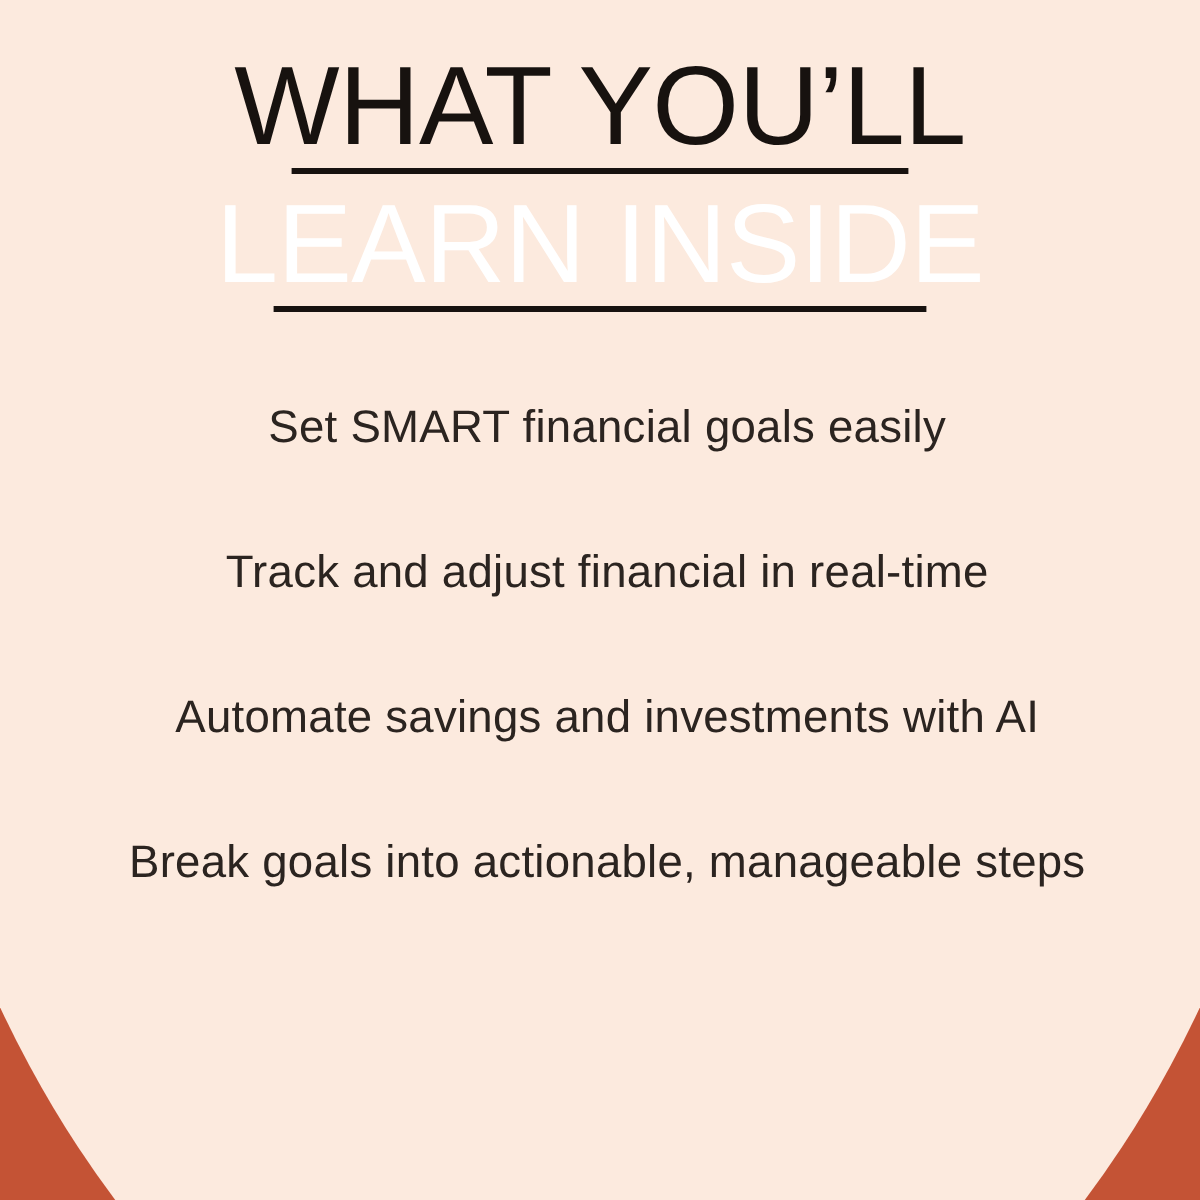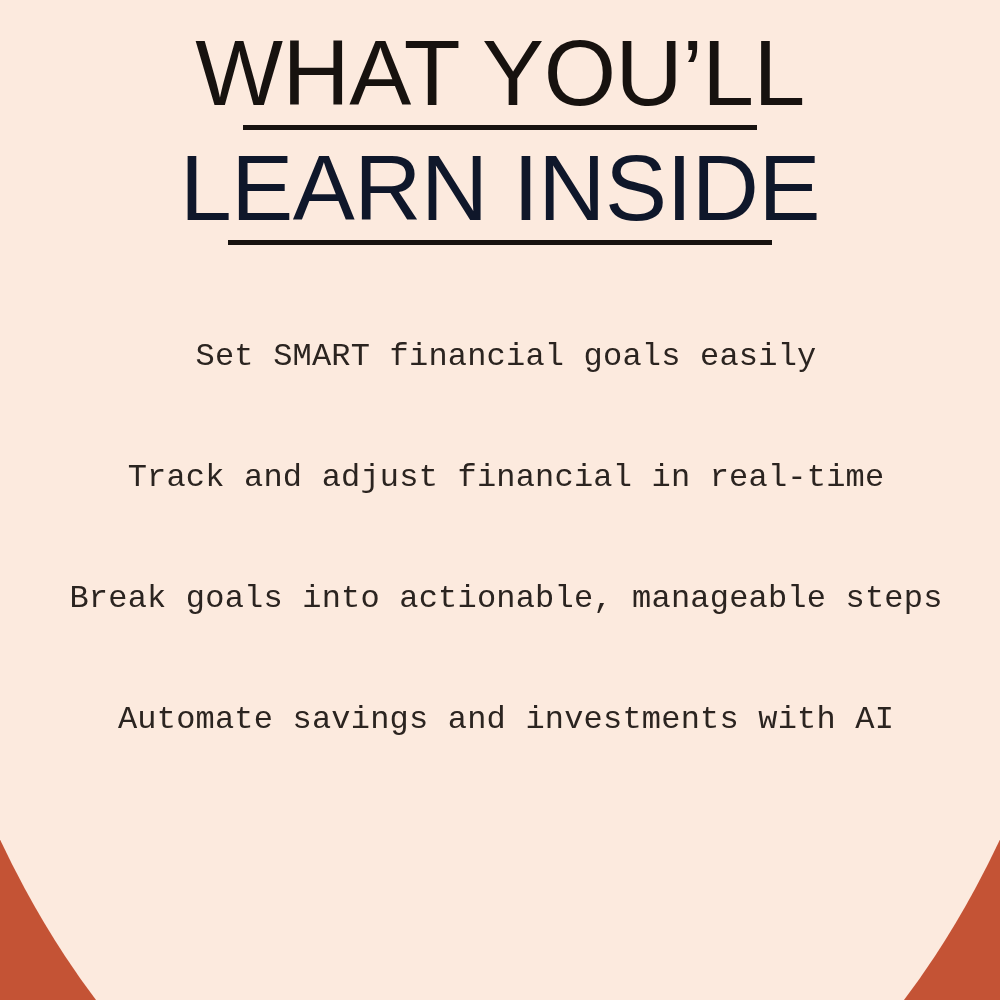--- a/index.html
+++ b/index.html
@@ -38,21 +38,21 @@
     position: absolute;
     inset: 0;
     z-index: 2;
   }
 
   
   #title-block {
     position: absolute;
     left: 0;
     right: 0;
-    top: 33px;
+    top: 48px;
     text-align: center;
   }
   .title-line {
     display: block;
     position: relative;
     font-family: "Liberation Sans", sans-serif;
     font-size: 93px;
     line-height: 80px;
     font-weight: 500;
     letter-spacing: -0.5px;
@@ -72,22 +72,22 @@
   
   #points {
     position: absolute;
     left: 0;
     right: 0;
     top: 296px;
     text-align: center;
   }
   .point {
     display: block;
-    font-family: Liberation Mono, monospace;
-    font-size: 32px;
+    font-family: Liberation Sans, sans-serif;
+    font-size: 38px;
     line-height: 121px;
     font-weight: 400;
     letter-spacing: 0.2px;
     color: #2B2420;
     white-space: nowrap;
     margin-left: 12px;
   }
 </style>
 </head>
 <body style="background: rgb(252, 234, 222);">
@@ -96,27 +96,27 @@
 
   <div id="arch-shape" style="background: rgb(252, 234, 222);"></div>
 
   <div id="content">
 
     <div id="title-block">
       <span class="title-line" id="title-line-1" style="color: rgb(23, 18, 15);">
         <span>WHAT YOU’LL</span>
         <span class="rule" style="background: rgb(23, 18, 15);"></span>
       </span>
-      <span class="title-line" id="title-line-2" style="color: #0f172a;">
+      <span class="title-line" id="title-line-2" style="color: #ffffff;">
         <span>LEARN INSIDE</span>
         <span class="rule" style="background: rgb(23, 18, 15);"></span>
       </span>
     </div>
 
     <div id="points">
       <span class="point" style="color: rgb(43, 36, 32);">Set SMART financial goals easily</span>
       <span class="point" style="color: rgb(43, 36, 32);">Track and adjust financial in real-time</span>
+      <span class="point" style="color: rgb(43, 36, 32);">Automate savings and investments with AI</span>
       <span class="point" style="color: rgb(43, 36, 32);">Break goals into actionable, manageable steps</span>
-      <span class="point" style="color: rgb(43, 36, 32);">Automate savings and investments with AI</span>
     </div>
 
   </div>
 </div>
 
 </body></html>

